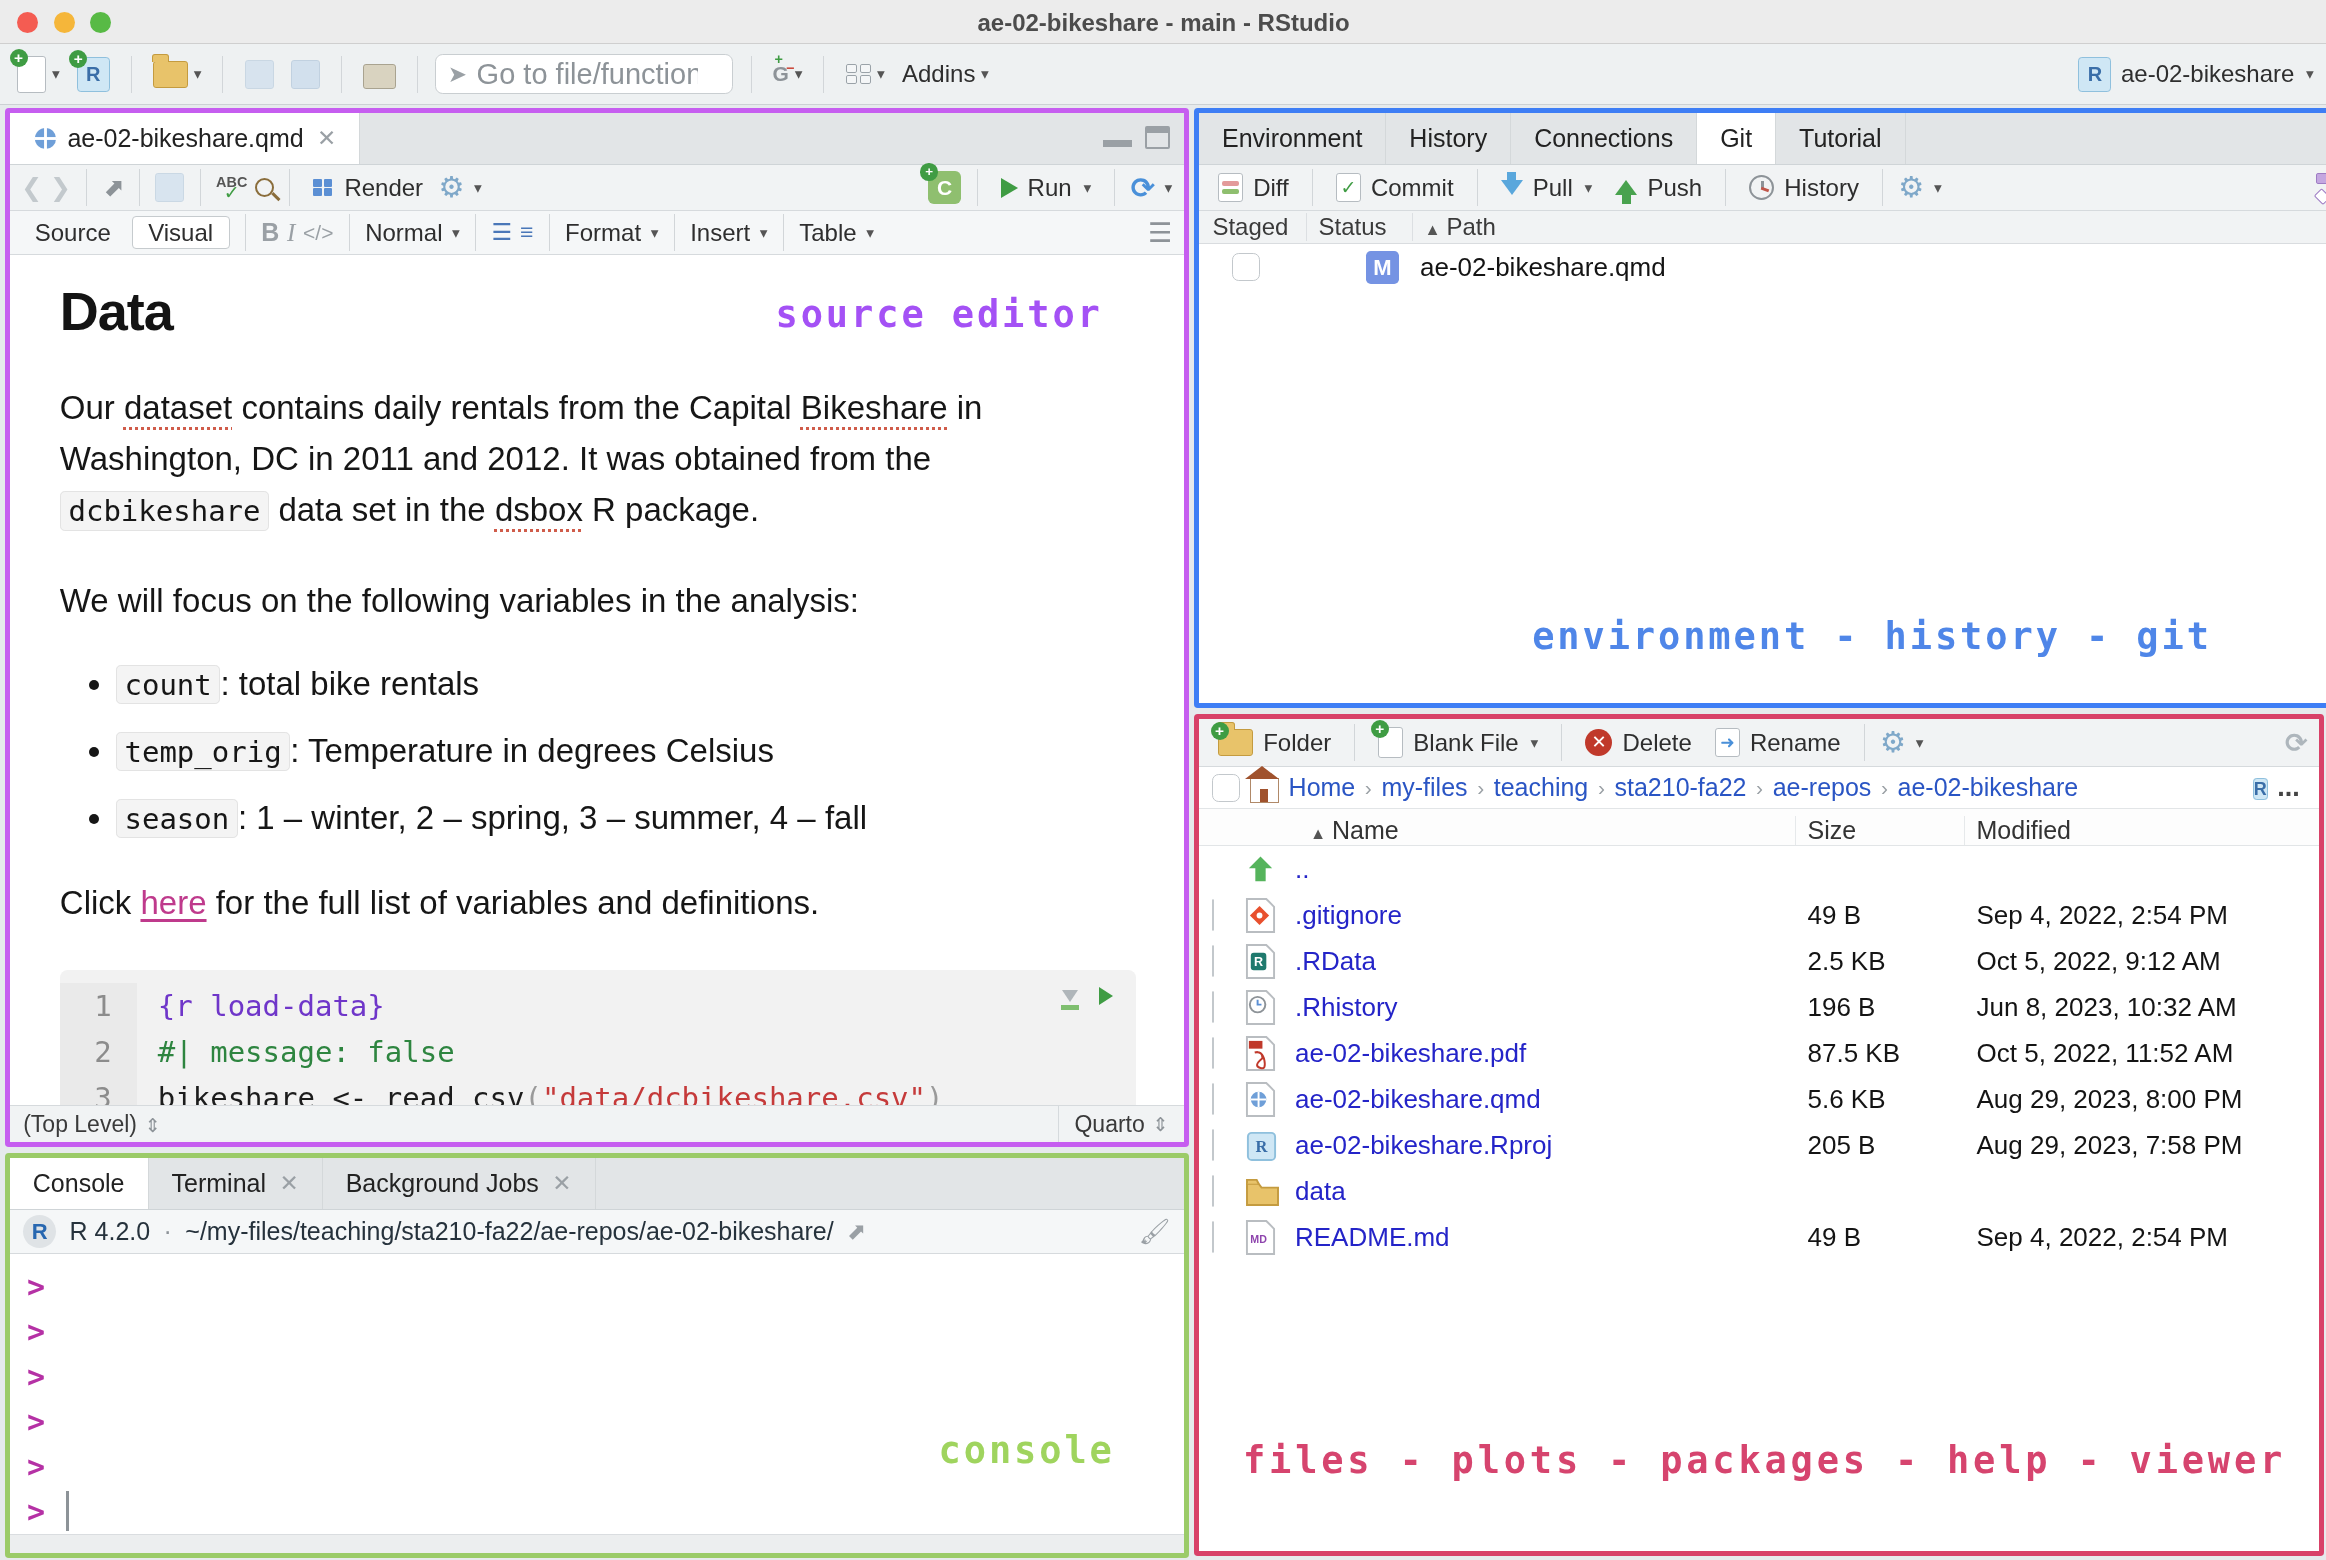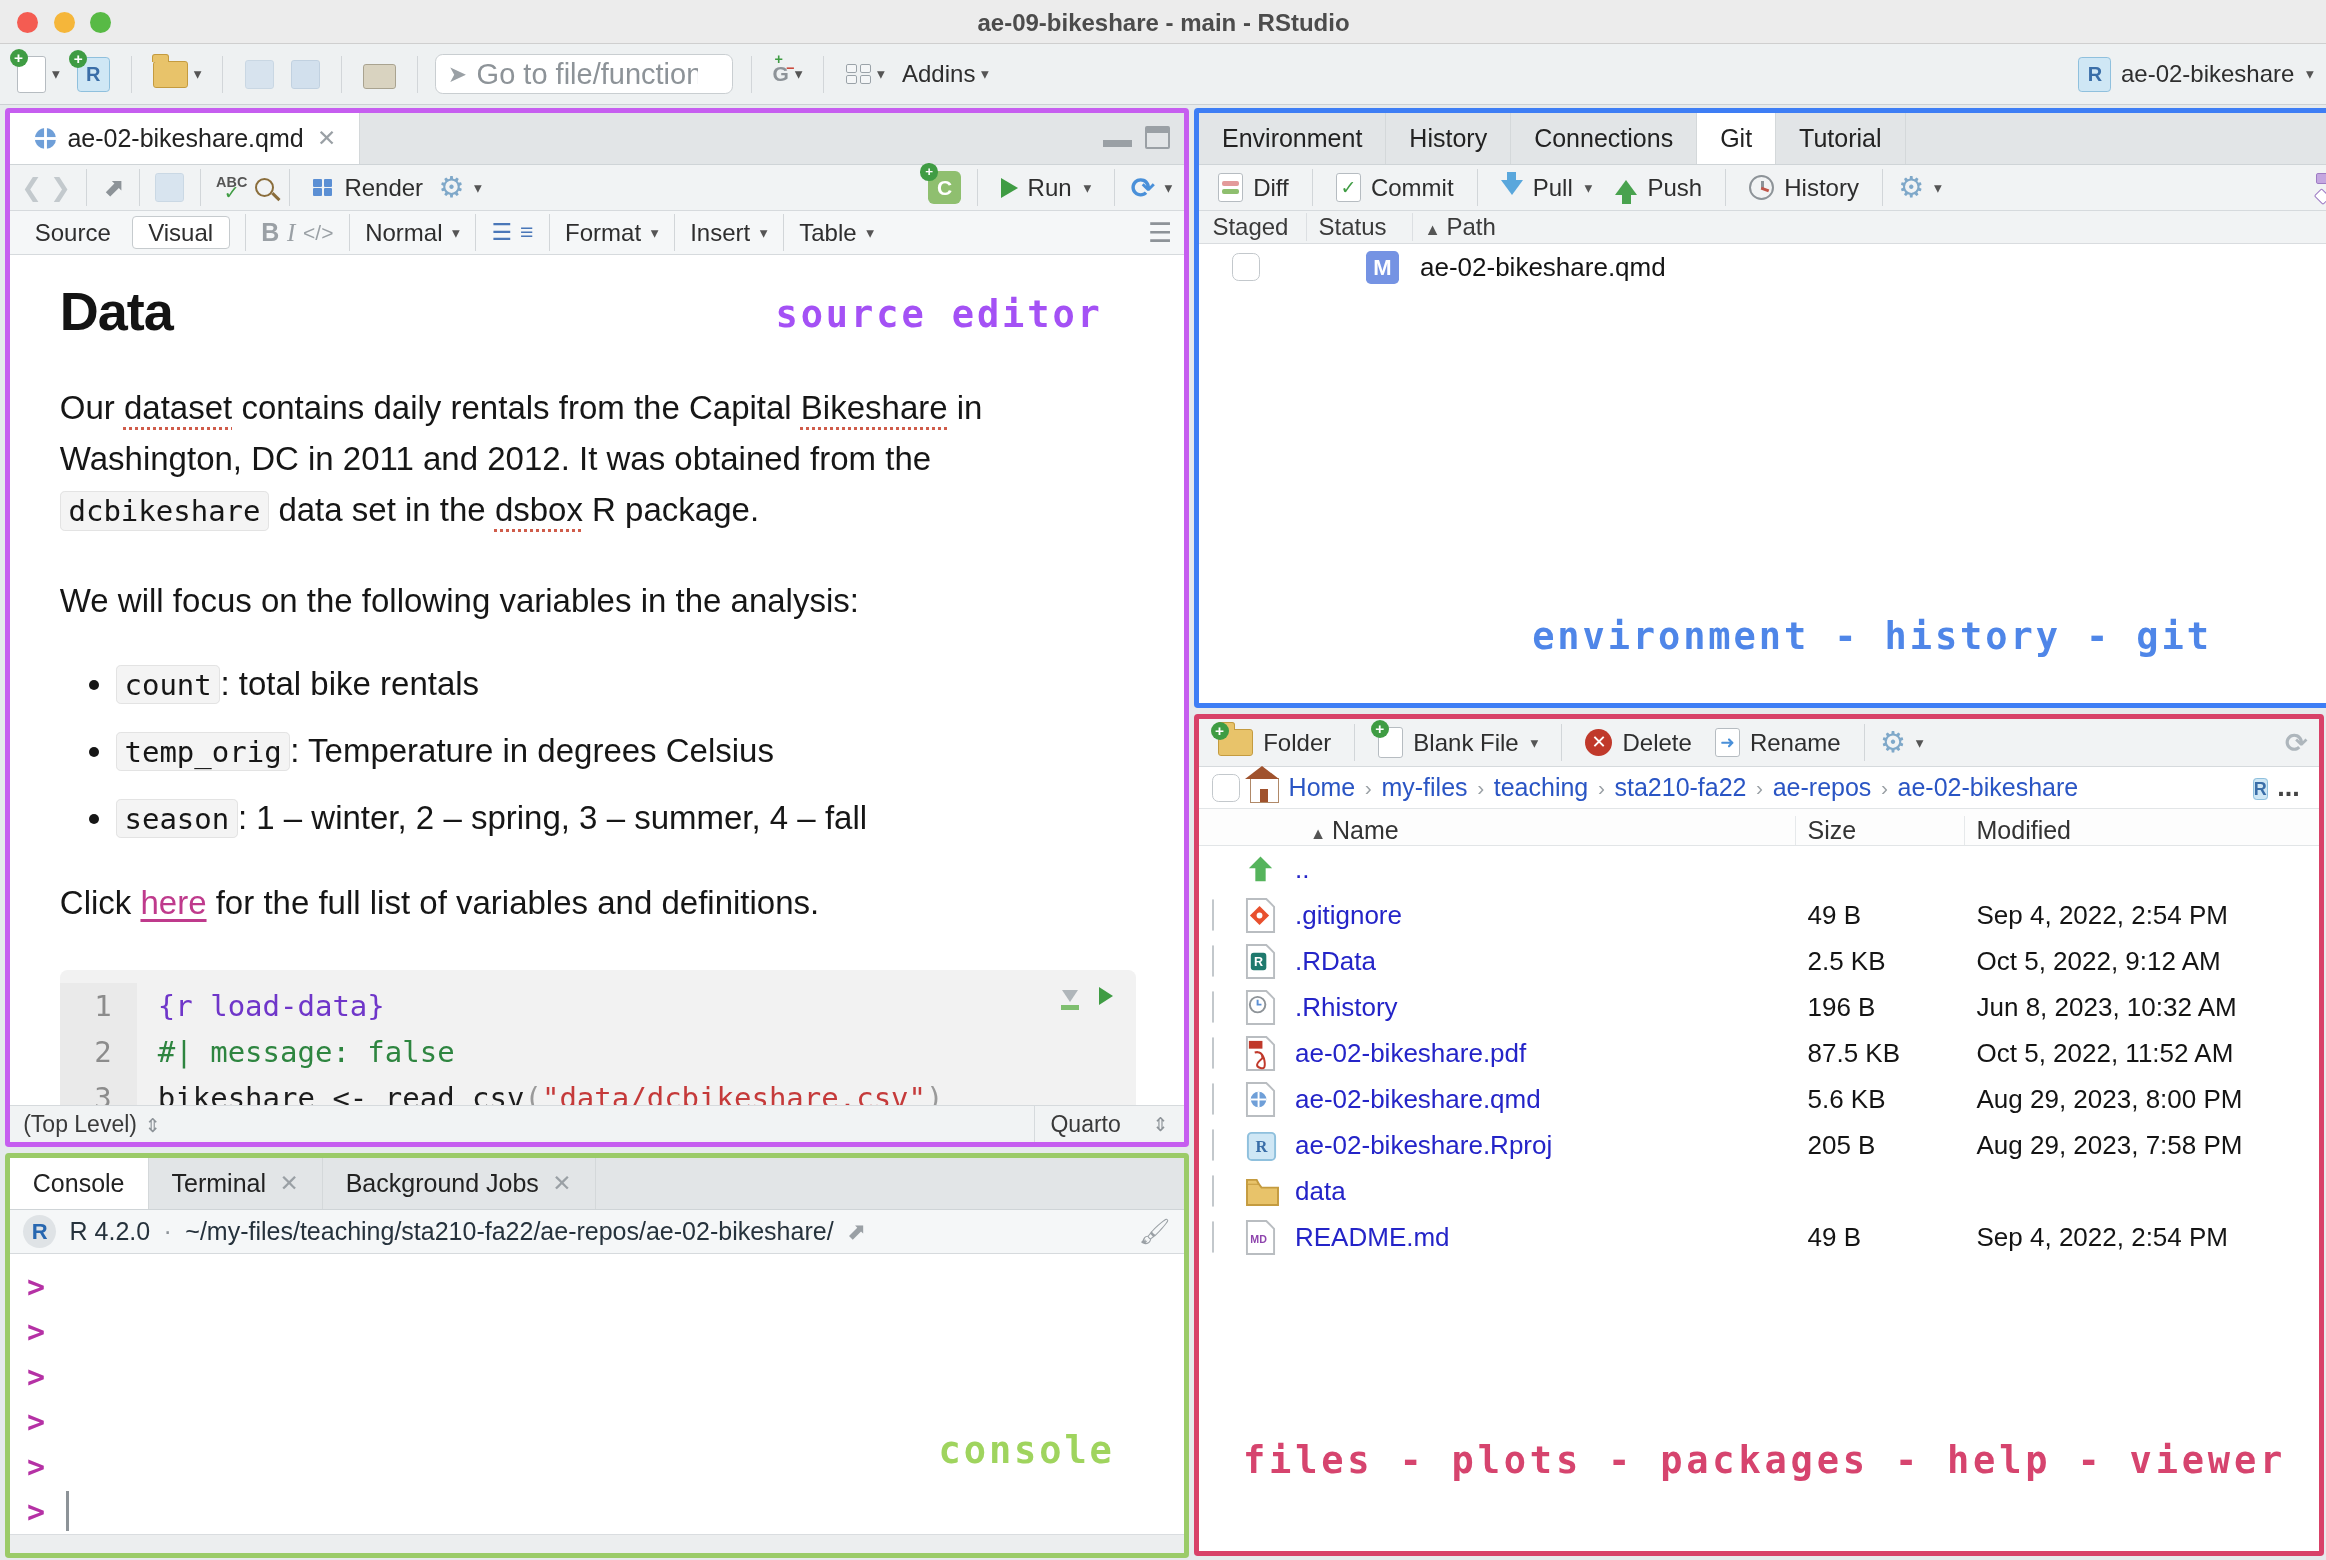--- a/index.html
+++ b/index.html
@@ -94,21 +94,21 @@
   .chunk { margin-top:42px; width:1076px; background:#f2f2f2; border-radius:7.7px; position:relative; padding:13.4px 0; }
   .chunk-line { display:flex; font-family:"DejaVu Sans Mono",monospace; font-size:29px; line-height:46px; }
   .chunk-line .ln { width:77px; text-align:right; padding-right:25px; color:#8c8c8c; background:#eaeaea; flex:none; }
   .chunk-line .code { padding-left:21px; white-space:pre; }
   .tk-chunkheader{ color:#6f36c9; } .tk-comment{ color:#2e8540; } .tk-string{ color:#c53a3a; } .tk-paren{ color:#9a9a9a; } .tk-plain{ color:#1c1c1c; }
   .chunk-btns { position:absolute; right:23px; top:17.3px; display:flex; gap:21px; align-items:center; }
   .runabove { width:0; height:0; border-top:12.5px solid #b0b6ba; border-left:8.6px solid transparent; border-right:8.6px solid transparent; position:relative; }
   .runabove:after { content:""; position:absolute; left:-8.6px; top:2.9px; width:17.3px; height:4.8px; background:#7fbf6f; }
   .ed-status { height:37px; background:#f1f3f4; border-top:1px solid #d6dadd; display:flex; align-items:center; font-size:23px; color:#3a3a3a; flex:none; }
   .ed-status .lft { padding-left:13.4px; }
-  .ed-status .rgt { margin-left:auto; border-left:1px solid #d6dadd; padding:0 15.4px; height:100%; display:flex; align-items:center;gap:24px; }
+  .ed-status .rgt { margin-left:auto; border-left:1px solid #d6dadd; padding:0 15.4px; height:100%; display:flex; align-items:center; }
   .updown { color:#8d9398; font-size:19px; margin-left:7.7px; }
 
   
   .ver-bar { height:44px; background:#f5f7f8; border-bottom:1px solid #d6dadd; display:flex; align-items:center; gap:13.4px; padding:0 13.4px; font-size:25px; color:#26323c; flex:none; }
   .rlogo { width:33px; height:33px; border-radius:50%; background:#dfe3e6; color:#2767b0; font-weight:700; font-size:22px; text-align:center; line-height:33px; }
   .ext-arrow { color:#9aa0a5; font-size:23px; }
   .broom { margin-left:auto; color:#9aa0a5; font-size:25px; }
   .console-body { flex:1; position:relative; padding:9.6px 0 0 17.3px; }
   .prompt-line { font-family:"DejaVu Sans Mono",monospace; font-size:30px; font-weight:700; color:var(--prompt); line-height:45px; display:flex; align-items:center; }
   .cursor { display:inline-block; width:2.9px; height:40px; background:#8d9398; margin-left:21px; }
@@ -172,21 +172,21 @@
 <body>
 
 <div class="screen">
 
   <div class="titlebar">
     <div class="traffic">
       <div class="tl red"></div>
       <div class="tl yellow"></div>
       <div class="tl green"></div>
     </div>
-    <div class="win-title">ae-09-bikeshare - main - RStudio</div>
+    <div class="win-title">ae-02-bikeshare - main - RStudio</div>
   </div>
 
   <div class="main-toolbar">
     <div class="ti">
       <span class="doc-ic">
           <span class="plus-badge">+</span>
         </span>
       <span class="caret">▾</span>
     </div>
     <div class="ti">

